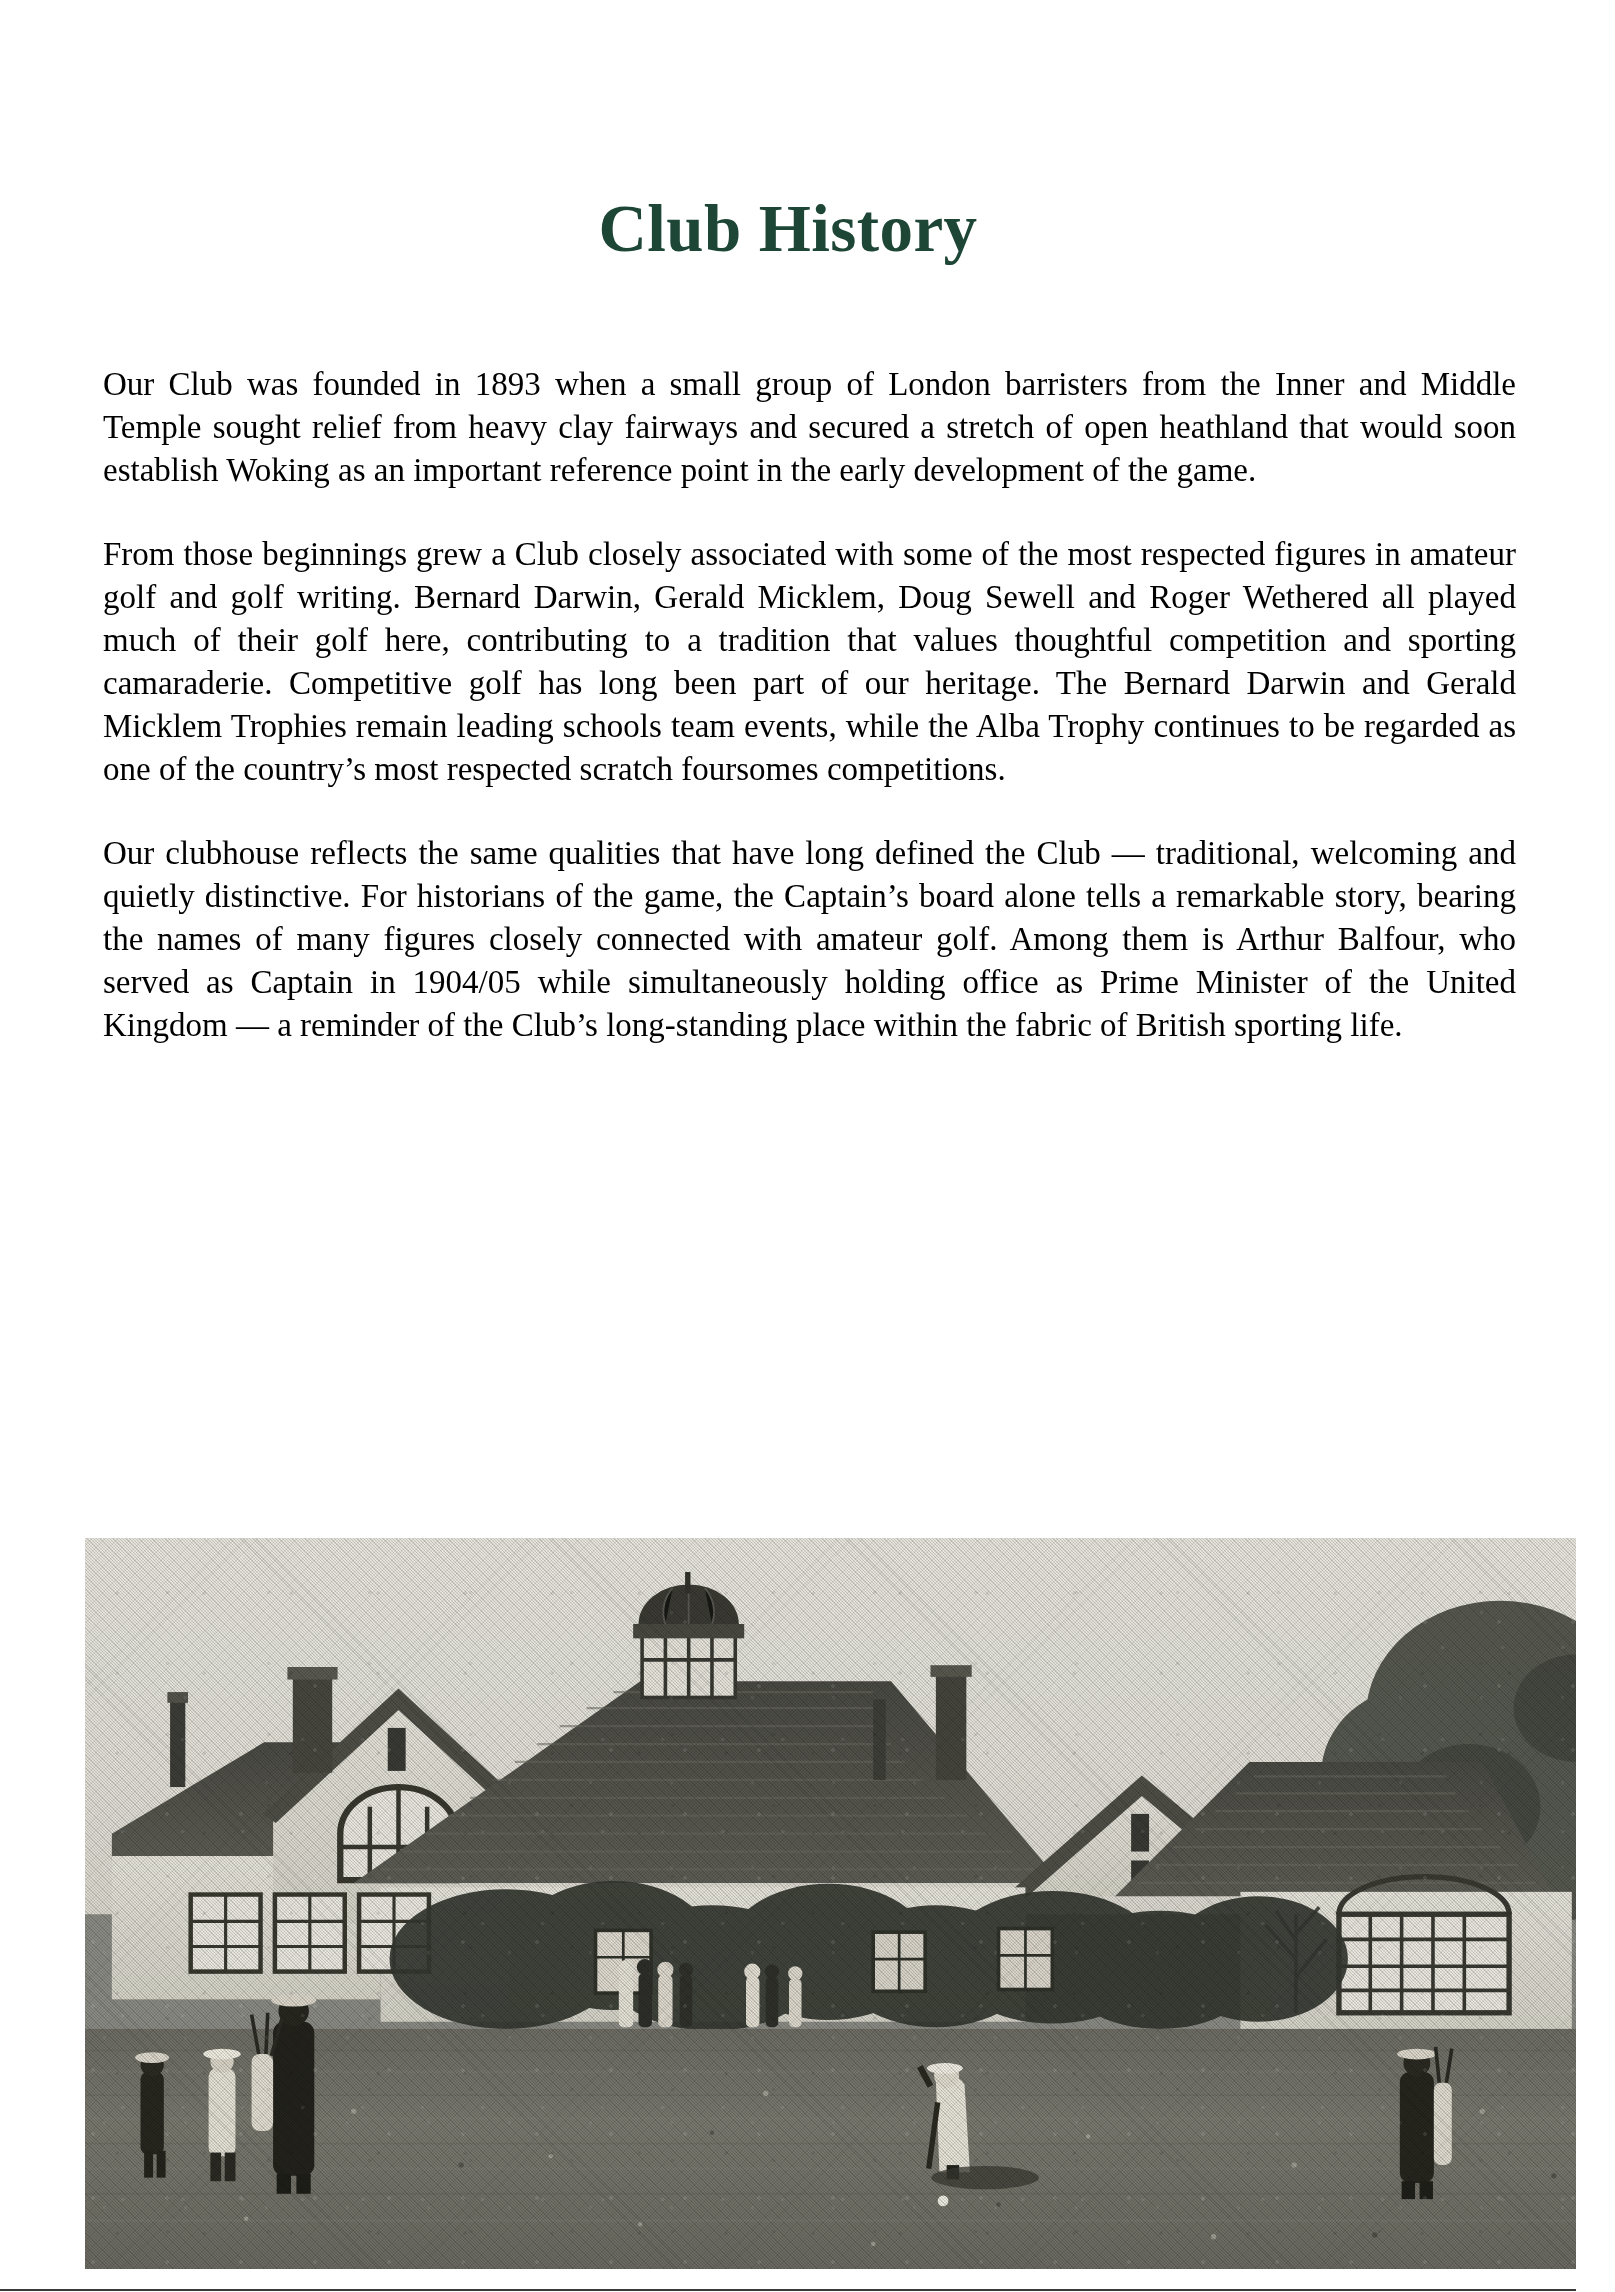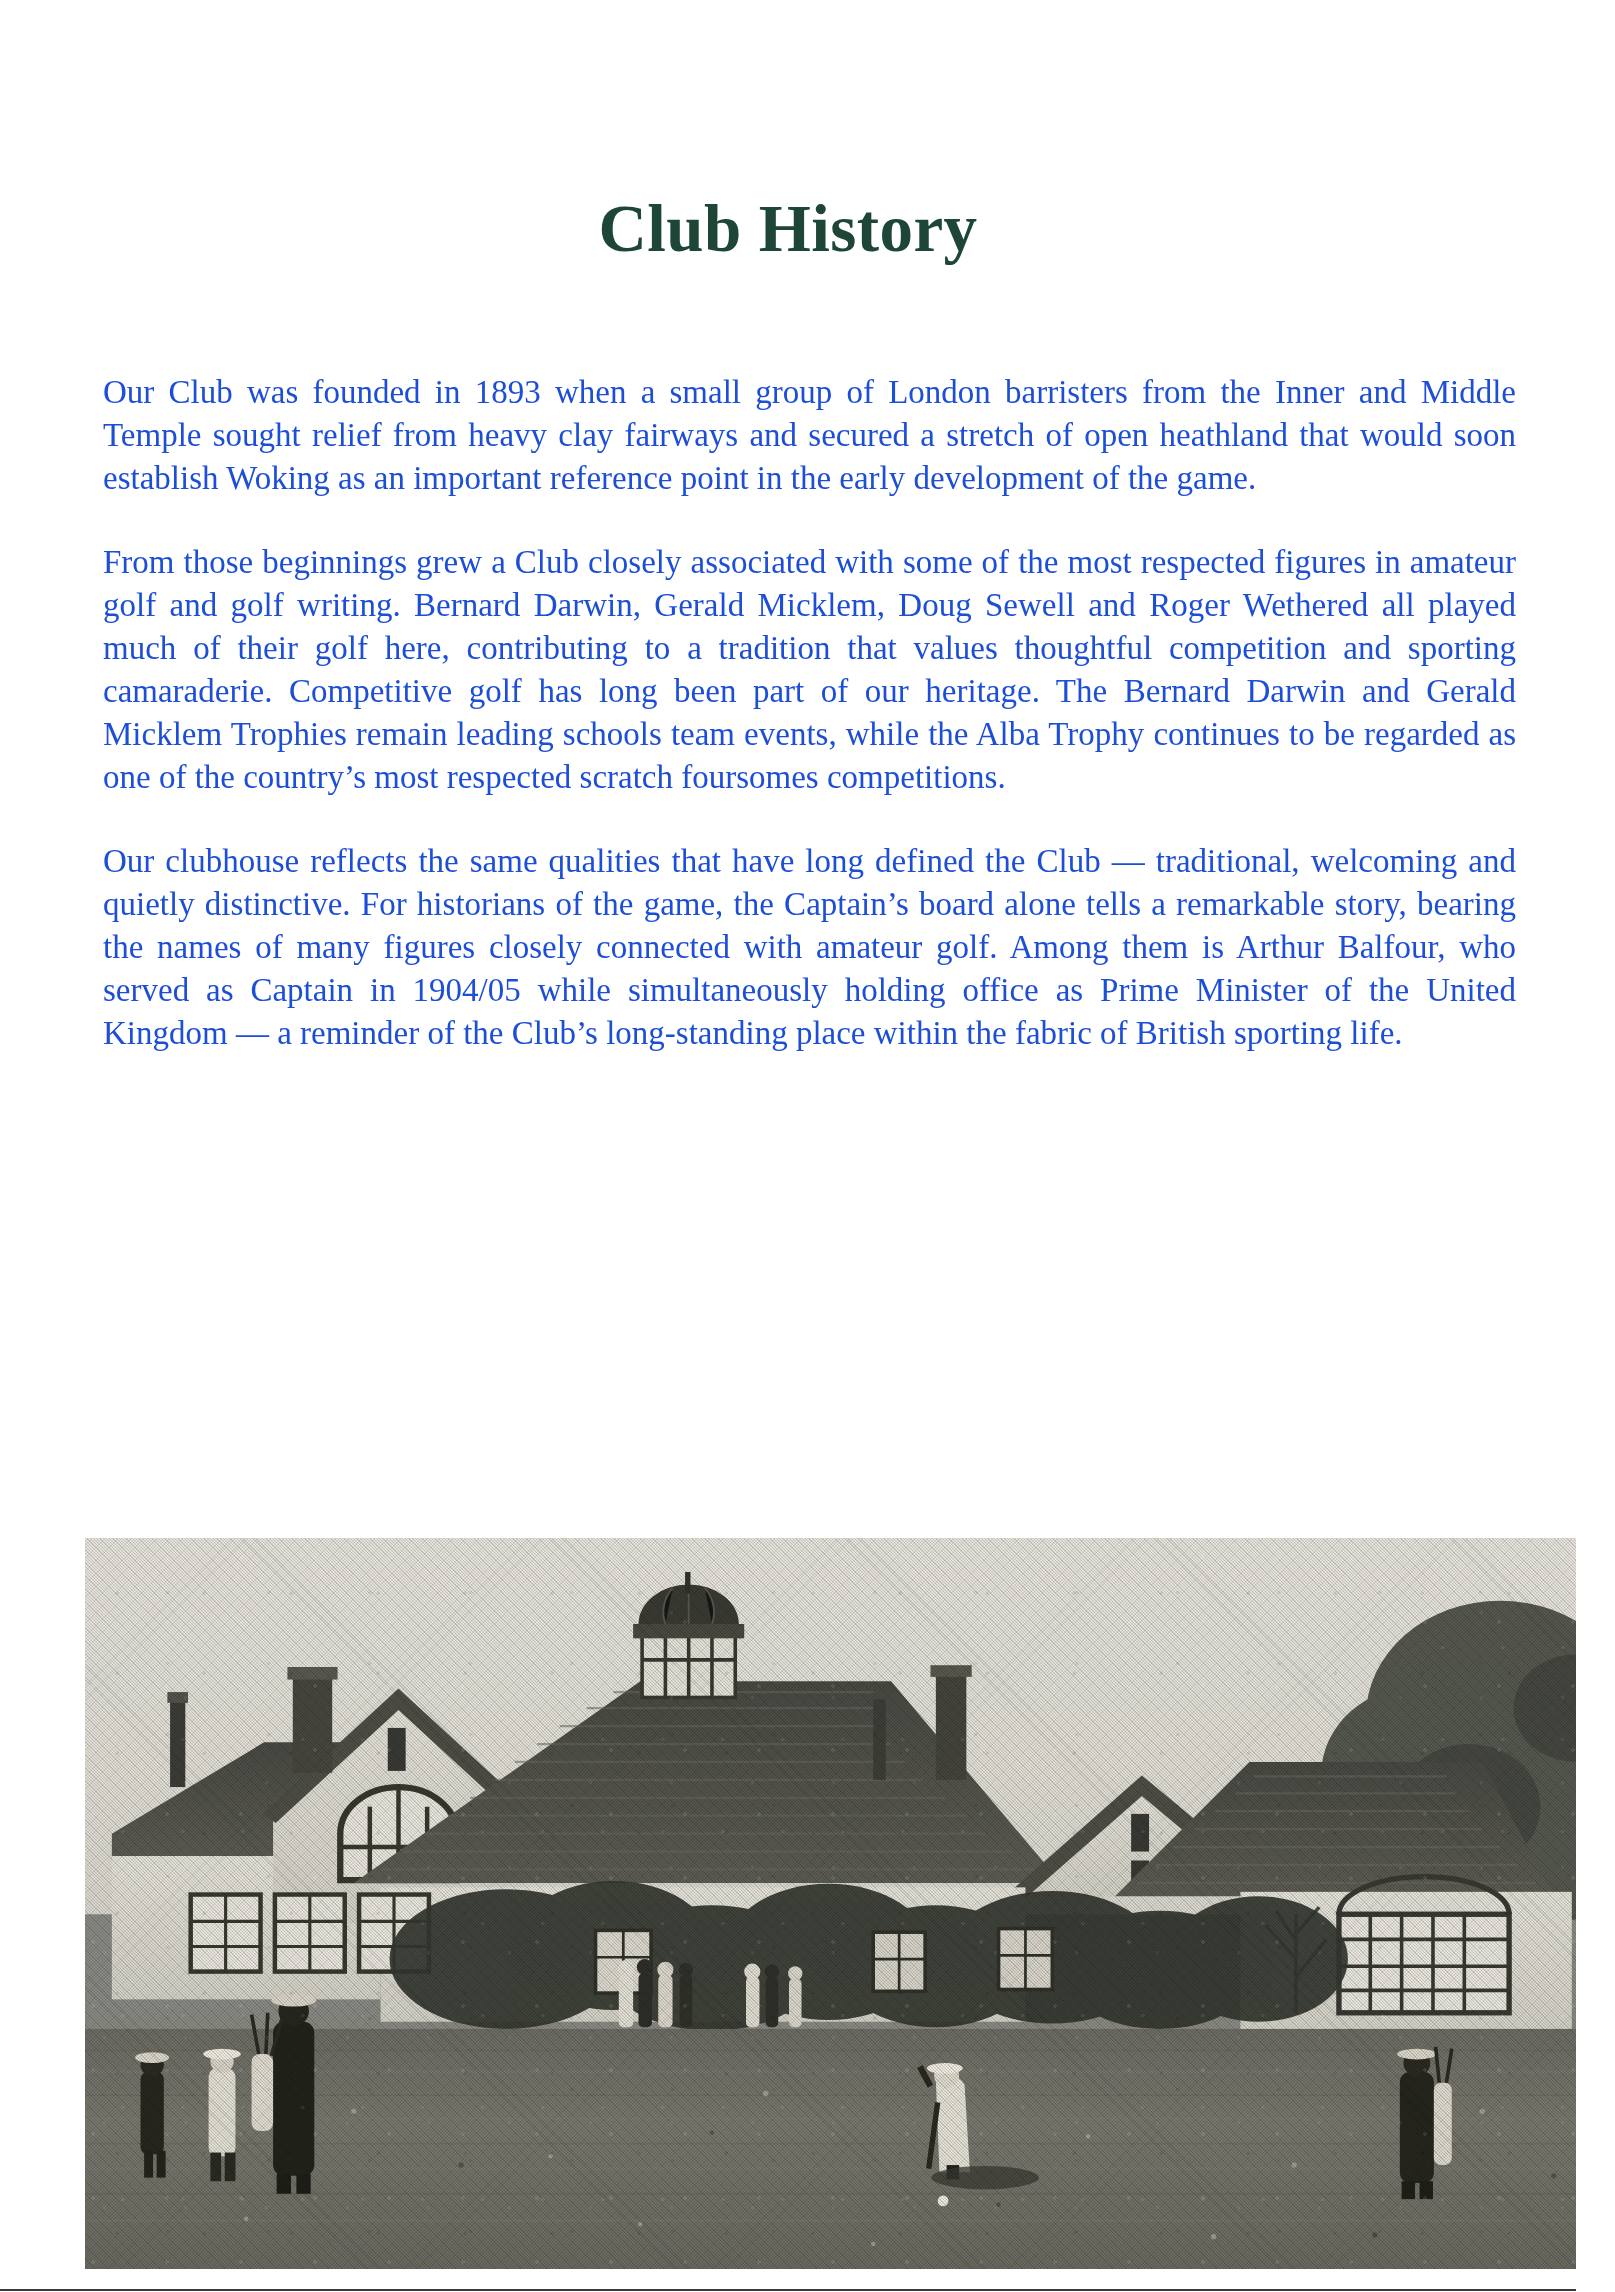--- a/index.html
+++ b/index.html
@@ -36,24 +36,24 @@
     position: absolute;
     left: 103px;
     top: 355px;
     width: 1413px;
   }
 
   .body-copy p {
     font-family: "Liberation Serif", "DejaVu Serif", serif;
     font-size: 33px;
     line-height: 43px;
-    color: #1d4ed8;
+    color: #000000;
     text-align: justify;
     text-justify: inter-word;
-    margin: 16px 0 41px 0;
+    margin: 8px 0 41px 0;
     -webkit-hyphens: none;
     hyphens: none;
   }
 
   .body-copy p:last-child {
     margin-bottom: 0;
   }
 
   
   .photo-figure {

